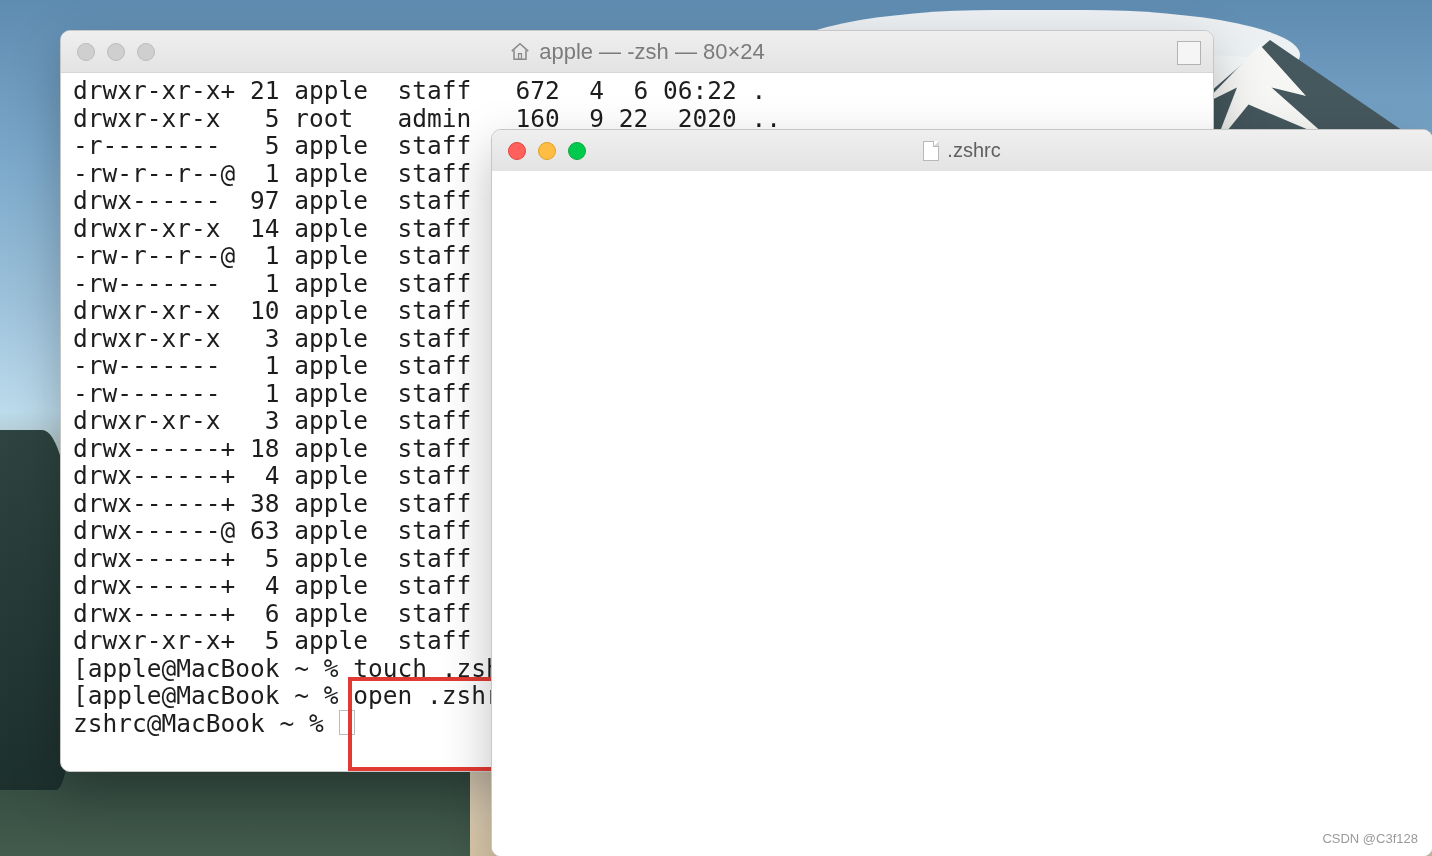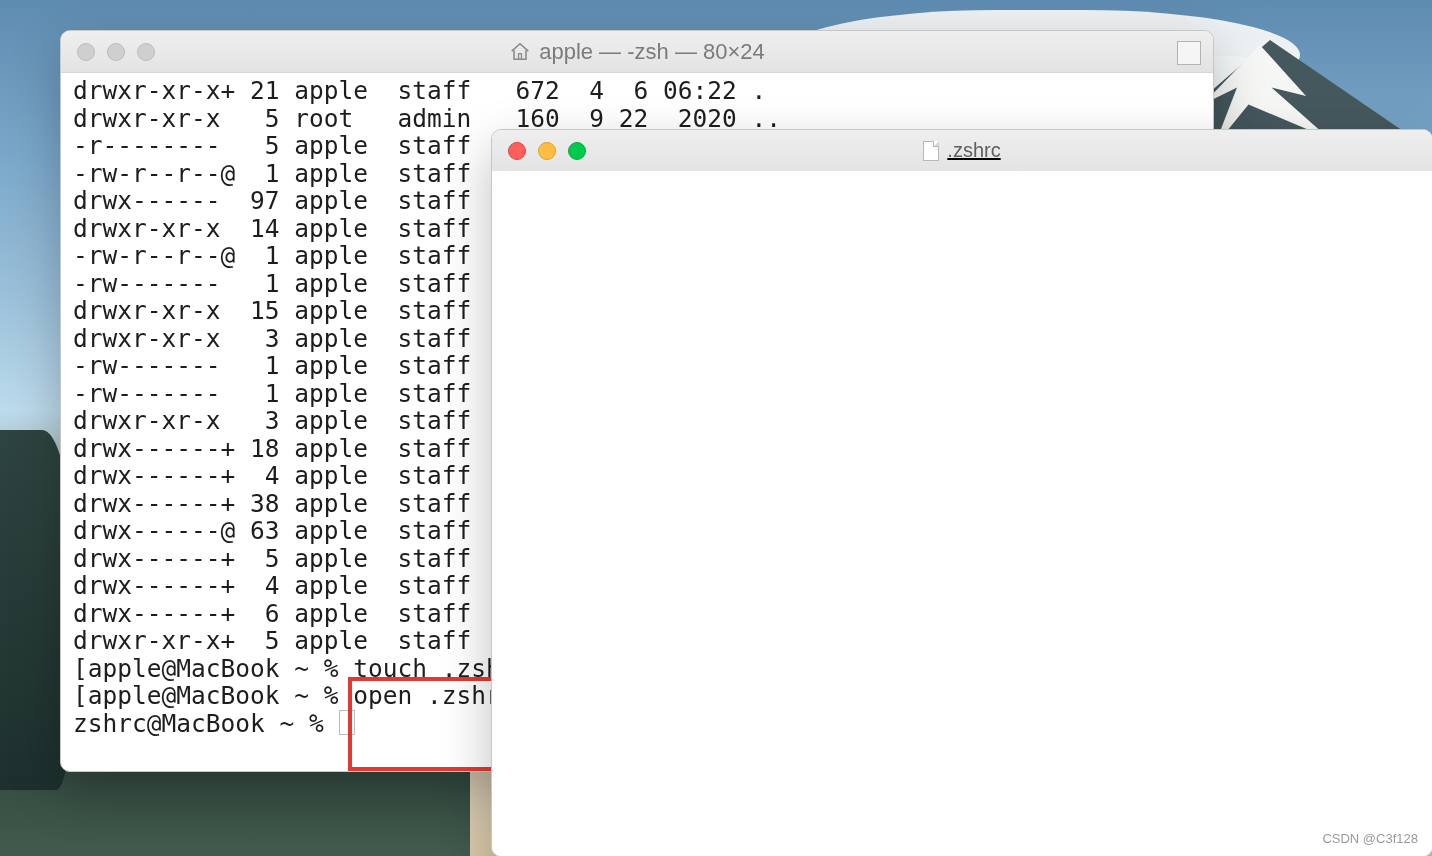--- a/index.html
+++ b/index.html
@@ -47,21 +47,21 @@
   .house{display:inline-flex;align-items:center;justify-content:center;}
   .doc-icon{width:14px;height:18px;background:#fff;border:1px solid #b8b8b8;position:relative;}
   .doc-icon:before{content:"";position:absolute;right:-1px;top:-1px;width:5px;height:5px;background:linear-gradient(135deg,#fff 48%,#d6d6d6 52%);border-left:1px solid #b8b8b8;border-bottom:1px solid #b8b8b8;}
 
   .terminal{left:60px;top:30px;width:1152px;height:740px;z-index:1;}
   .term-body{position:relative;padding:4px 0 8px 12px;font-family:"SF Mono",Menlo,Consolas,monospace;font-size:24.5px;line-height:27.5px;color:var(--terminal-text);white-space:pre;}
   .scrollbox{position:absolute;right:12px;top:10px;width:22px;height:22px;border:1px solid var(--scrollbox-border);background:var(--scrollbox-bg);z-index:2;}
   .cursor{display:inline-block;width:14px;height:23px;border:1.5px solid var(--cursor-border);vertical-align:-3px;}
   .hl{position:absolute;border:4px solid var(--hl-red);pointer-events:none;z-index:3;}
 
-  .textedit{left:491px;top:129px;width:940px;height:726px;z-index:4;text-decoration:underline;}
+  .textedit{left:491px;top:129px;width:940px;height:726px;z-index:4;}
   .textedit .content{position:absolute;top:41px;left:0;right:0;bottom:0;background:#fff;}
 
   .watermark{position:absolute;right:14px;bottom:10px;font-size:13px;color:rgba(70,70,70,.55);font-family:Helvetica,Arial,sans-serif;z-index:5;margin-top:19px;}
 </style>
 </head>
 <body>
 
 <div class="desktop">
   <div class="cloud c1"></div>
   <div class="cloud c2"></div>
@@ -93,21 +93,21 @@
     </div>
     <div class="scrollbox"></div>
     <div class="term-body"><span>drwxr-xr-x+ 21 apple  staff   672  4  6 06:22 .</span>
 <span>drwxr-xr-x   5 root   admin   160  9 22  2020 ..</span>
 <span>-r--------   5 apple  staff</span>
 <span>-rw-r--r--@  1 apple  staff  10</span>
 <span>drwx------  97 apple  staff   3</span>
 <span>drwxr-xr-x  14 apple  staff</span>
 <span>-rw-r--r--@  1 apple  staff</span>
 <span>-rw-------   1 apple  staff</span>
-<span>drwxr-xr-x  15 apple  staff</span>
+<span>drwxr-xr-x  10 apple  staff</span>
 <span>drwxr-xr-x   3 apple  staff</span>
 <span>-rw-------   1 apple  staff</span>
 <span>-rw-------   1 apple  staff</span>
 <span>drwxr-xr-x   3 apple  staff</span>
 <span>drwx------+ 18 apple  staff</span>
 <span>drwx------+  4 apple  staff</span>
 <span>drwx------+ 38 apple  staff   1</span>
 <span>drwx------@ 63 apple  staff   2</span>
 <span>drwx------+  5 apple  staff</span>
 <span>drwx------+  4 apple  staff</span>

